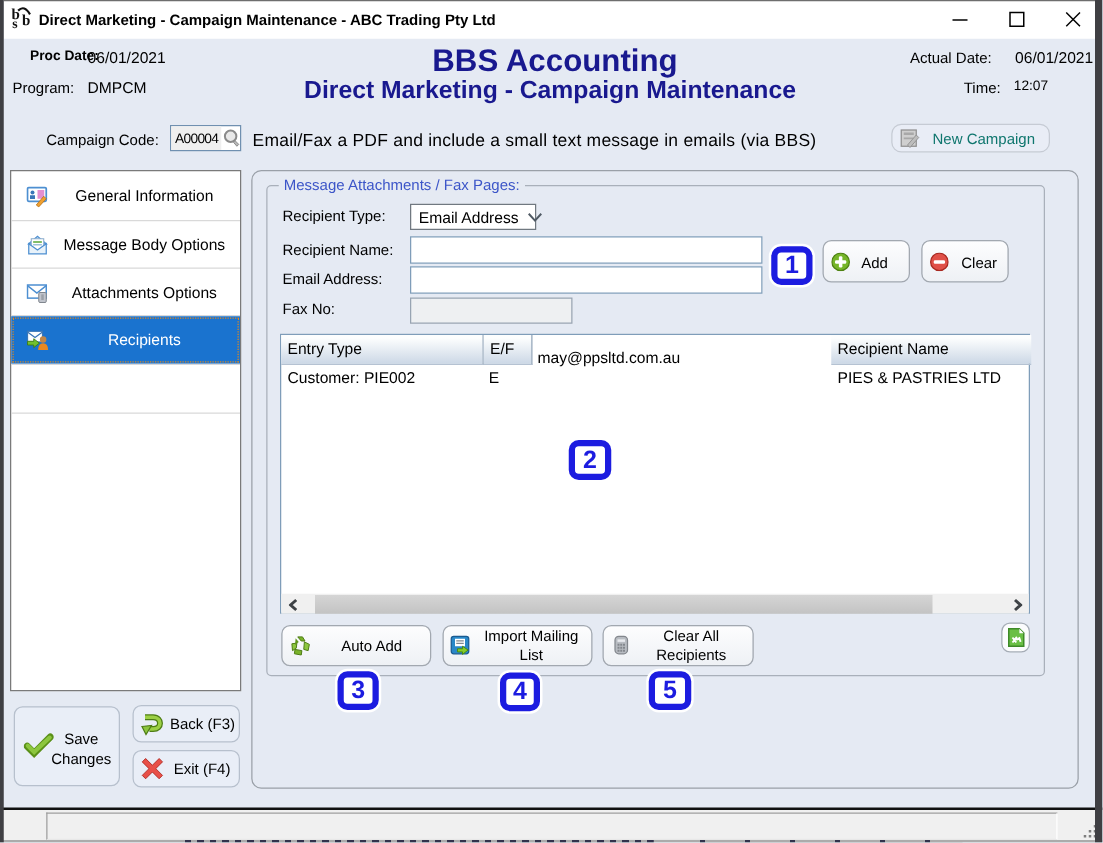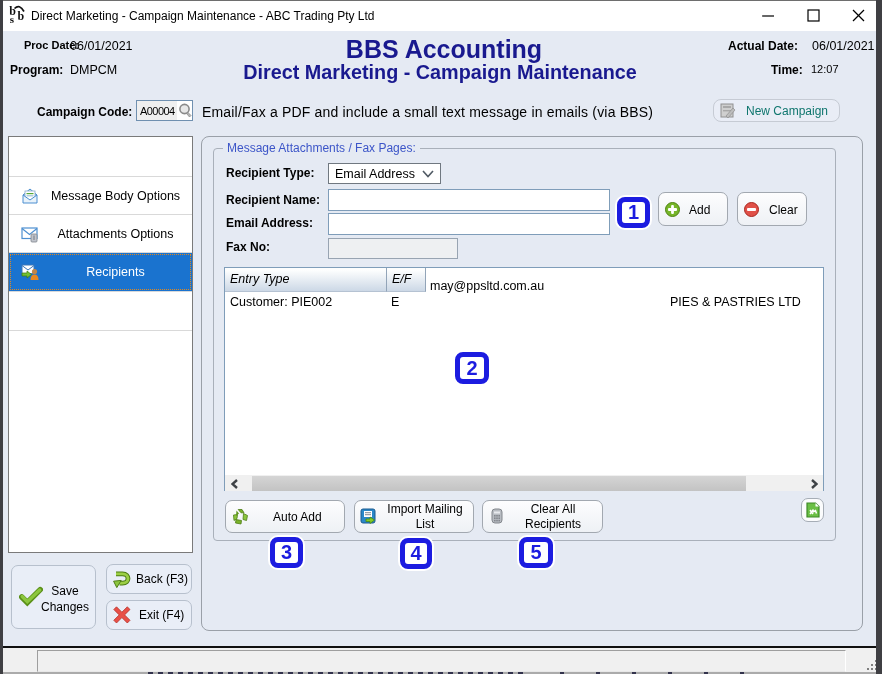--- a/index.html
+++ b/index.html
@@ -1,26 +1,26 @@
 <!DOCTYPE html>
 <html><head>
 <meta charset="utf-8">
 <style>
 * { margin:0; padding:0; box-sizing:border-box; }
 html,body { width:882px; height:674px; overflow:hidden; }
 body { font-family:"Liberation Sans", sans-serif; position:relative; background:#e5eaf3; }
 .abs { position:absolute; }
 .b { font-weight:bold; }
-.lbl { font-size:12px; font-weight:bold; color:#000; }
+.lbl { font-size:12px; font-weight:normal; color:#000; }
 .navy { color:#19198f; }
 
 #borderL { left:0; top:0; width:3px; height:674px; background:#3f3f43; }
 #borderR { left:876px; top:0; width:6px; height:674px; background:#3f3f43; }
 #titlebar { left:3px; top:0; width:873px; height:31px; background:#fff; border-top:1px solid #6e6e6e; }
-#title-text { top:9px; font-size:12px; color:#000; }
+#title-text { top:9px; font-size:12px; color:#000;font-weight:bold; }
 
 #blackline { left:0px; top:646px; width:882px; height:2px; background:#101010; }
 #statusbar { left:0px; top:648px; width:882px; height:26px; background:#f0f0f0; }
 #statuspanel { left:37px; top:650px; width:809px; height:22px; background:#f0f0f0; border-top:1px solid #9e9e9e; border-left:1px solid #9e9e9e; border-right:1px solid #fff; border-bottom:1px solid #e8e8e8;}
 
 #sidebar { left:8px; top:136px; width:185px; height:417px; background:#fff; border:1px solid #7a7a7a; }
 .nav { position:absolute; left:0; width:183px; height:38px; }
 .nav .txt { position:absolute; left:30px; right:0; top:12px; text-align:center; font-size:12.5px; color:#000; }
 .nav .ico { position:absolute; left:12px; top:10px; width:18px; height:18px; }
 .nav.sel { background:#1a73cf; outline:1px dotted #e08820; outline-offset:-2px; }
@@ -31,21 +31,21 @@
 #groupbox { left:213px; top:148px; width:623px; height:393px; border:1px solid #a9b0ba; border-radius:4px; }
 #grouplabel { left:223px; top:141px; font-size:12px; color:#3c55c8; background:#e5eaf3; padding:0 4px;text-align:center; }
 
 .inp { position:absolute; background:#fff; border:1px solid #7f9db9; }
 .btn { position:absolute; border:1px solid #a2a8b0; border-radius:7px; background:linear-gradient(#fdfdfe,#eef1f5); }
 .bigbtn { position:absolute; border:1px solid #b7c0cd; border-radius:7px; background:#e9eef7; }
 
 .ann { position:absolute; border:5px solid #1c1ce0; border-radius:8px; background:#fff; box-shadow:0 0 0 2px #ffffff; color:#1c1ce0; font-weight:bold; font-size:20px; text-align:center; font-family:"Liberation Sans",sans-serif; }
 
 #tbl { left:224px; top:267px; width:600px; height:224px; background:#fff; border:1px solid #7f9db9; }
-.th { position:absolute; top:0; height:24px; background:linear-gradient(#fdfefe 10%,#ccd8e6); border-right:1px solid #92a4b8; border-bottom:1px solid #b5c2d2; font-size:12.5px; color:#000; padding:4px 0 0 5px;font-style:italic; }
+.th { position:absolute; top:0; height:24px; background:linear-gradient(#fdfefe 10%,#ccd8e6); border-right:1px solid #92a4b8; border-bottom:1px solid #b5c2d2; font-size:12.5px; color:#000; padding:4px 0 0 5px; }
 </style>
 </head>
 <body>
 
 <div class="abs" id="titlebar"></div>
 <div class="abs" id="title-text" style="left:31px">Direct Marketing - Campaign Maintenance - ABC Trading Pty Ltd</div>
 <svg class="abs" style="left:6px;top:2px" width="30" height="28" viewBox="0 0 30 28">
   <text x="3.2" y="13.2" font-family="Liberation Serif" font-size="12" font-weight="bold" fill="#111">b</text>
   <text x="11.5" y="18.2" font-family="Liberation Serif" font-size="12" font-weight="bold" fill="#111">b</text>
   <text x="3.8" y="20.8" font-family="Liberation Serif" font-size="11" font-weight="bold" fill="#111">s</text>
@@ -81,20 +81,30 @@
 <div class="abs" style="left:713px;top:99px;width:127px;height:23px;border:1px solid #c6cbd4;border-radius:8px;background:#e9edf6"></div>
 <svg class="abs" style="left:720px;top:103px" width="16" height="16" viewBox="0 0 16 16">
   <rect x="1" y="1" width="12" height="13" fill="#cfcfcf" stroke="#909090"></rect>
   <rect x="3" y="3" width="8" height="2" fill="#a8a8a8"></rect>
   <rect x="3" y="7" width="8" height="1.4" fill="#a8a8a8"></rect>
   <path d="M6 13 L13 5 L15 7 L8 15 Z" fill="#bdbdbd" stroke="#8e8e8e" stroke-width="0.7"></path>
 </svg>
 <div class="abs" style="left:746px;top:104px;font-size:12px;color:#0f766e">New Campaign</div>
 
 <div class="abs" id="sidebar">
+  <div class="nav" style="top:1px">
+    <svg class="ico" viewBox="0 0 18 18">
+        <rect x="1" y="2" width="15" height="11" rx="1" fill="#fff" stroke="#4d8fd1" stroke-width="1.4"></rect>
+        <circle cx="5" cy="6" r="1.6" fill="#3a76b8"></circle>
+        <rect x="3" y="8.2" width="4" height="3" fill="#3a76b8"></rect>
+        <rect x="9" y="4" width="5.4" height="7" fill="#e38fd0"></rect>
+        <path d="M8 16 L14 9 L16 11 L10 17.5 Z" fill="#f0a030" stroke="#b06a10" stroke-width="0.6"></path>
+      </svg>
+    <div class="txt">General Information</div>
+  </div>
   <div class="navsep" style="top:39px"></div>
   <div class="nav" style="top:40px">
     <svg class="ico" viewBox="0 0 18 18">
         <path d="M2 8 L9 2 L16 8 Z" fill="#cfe4f4" stroke="#4d8fd1"></path>
         <rect x="4" y="4" width="10" height="9" fill="#fff" stroke="#88aacc" stroke-width="0.8"></rect>
         <rect x="5.5" y="6" width="7" height="1.2" fill="#58a838"></rect>
         <rect x="5.5" y="8.2" width="7" height="1.2" fill="#9ec0d8"></rect>
         <path d="M2 8 L9 13 L16 8 L16 16 L2 16 Z" fill="#e8f2fa" stroke="#4d8fd1"></path>
       </svg>
     <div class="txt">Message Body Options</div>
@@ -122,21 +132,21 @@
   </div>
   <div class="navsep" style="top:154px"></div>
   <div class="navsep" style="top:193px"></div>
 </div>
 
 <div class="abs" id="mainpanel"></div>
 <div class="abs" id="groupbox"></div>
 <div class="abs" id="grouplabel">Message Attachments / Fax Pages:</div>
 
 <div class="abs lbl" style="left:226px;top:166px">Recipient Type:</div>
-<div class="abs" style="left:328px;top:163px;width:113px;height:21px;background:#fff;border:1px solid #707880;font-size:12.5px;padding:3px 0 0 6px">Email Address</div>
+<div class="abs" style="left:328px;top:163px;width:101px;height:21px;background:#fff;border:1px solid #707880;font-size:12.5px;padding:3px 0 0 6px">Email Address</div>
 <svg class="abs" style="left:422px;top:170px" width="12" height="8" viewBox="0 0 12 8">
     <path d="M1 1 L6 6.5 L11 1" fill="none" stroke="#505a64" stroke-width="1.6"></path>
   </svg>
 <div class="abs lbl" style="left:226px;top:193px">Recipient Name:</div>
 <div class="inp" style="left:328px;top:189px;width:282px;height:22px"></div>
 <div class="abs lbl" style="left:226px;top:216px">Email Address:</div>
 <div class="inp" style="left:328px;top:213px;width:282px;height:22px"></div>
 <div class="abs lbl" style="left:226px;top:240px">Fax No:</div>
 <div class="inp" style="left:328px;top:238px;width:130px;height:21px;background:#eef0f2;border-color:#98a4b2"></div>
 
@@ -152,20 +162,21 @@
 <div class="btn" style="left:737px;top:192px;width:70px;height:34px"></div>
 <svg class="abs" style="left:744px;top:202px" width="15" height="15" viewBox="0 0 15 15">
     <circle cx="7.5" cy="7.5" r="7" fill="#e05048" stroke="#a82820" stroke-width="1"></circle>
     <rect x="3" y="6.1" width="9" height="2.8" rx="1" fill="#fff"></rect>
   </svg>
 <div class="abs" style="left:769px;top:203px;font-size:12px">Clear</div>
 
 <div class="abs" id="tbl">
   <div class="th" style="left:0;width:162px">Entry Type</div>
   <div class="th" style="left:162px;width:39px">E/F</div>
+  <div class="th" style="left:440px;width:160px;border-right:none">Recipient Name</div>
   <div class="abs" style="left:5px;top:27px;font-size:12.5px">Customer: PIE002</div>
   <div class="abs" style="left:166px;top:27px;font-size:12.5px">E</div>
   <div class="abs" style="left:205px;top:11px;font-size:12.5px">may@ppsltd.com.au</div>
   <div class="abs" style="left:445px;top:27px;font-size:12.5px">PIES &amp; PASTRIES LTD</div>
 
   <div class="abs" style="left:0px;top:207px;width:598px;height:16px;background:#f0f0f0"></div>
   <div class="abs" style="left:27px;top:208px;width:494px;height:15px;background:linear-gradient(#d5d5d5,#c3c3c3)"></div>
   <svg class="abs" style="left:6px;top:211px" width="7" height="10" viewBox="0 0 7 10">
       <path d="M6 1 L1.5 5 L6 9" fill="none" stroke="#3e4246" stroke-width="2.4"></path>
     </svg>

